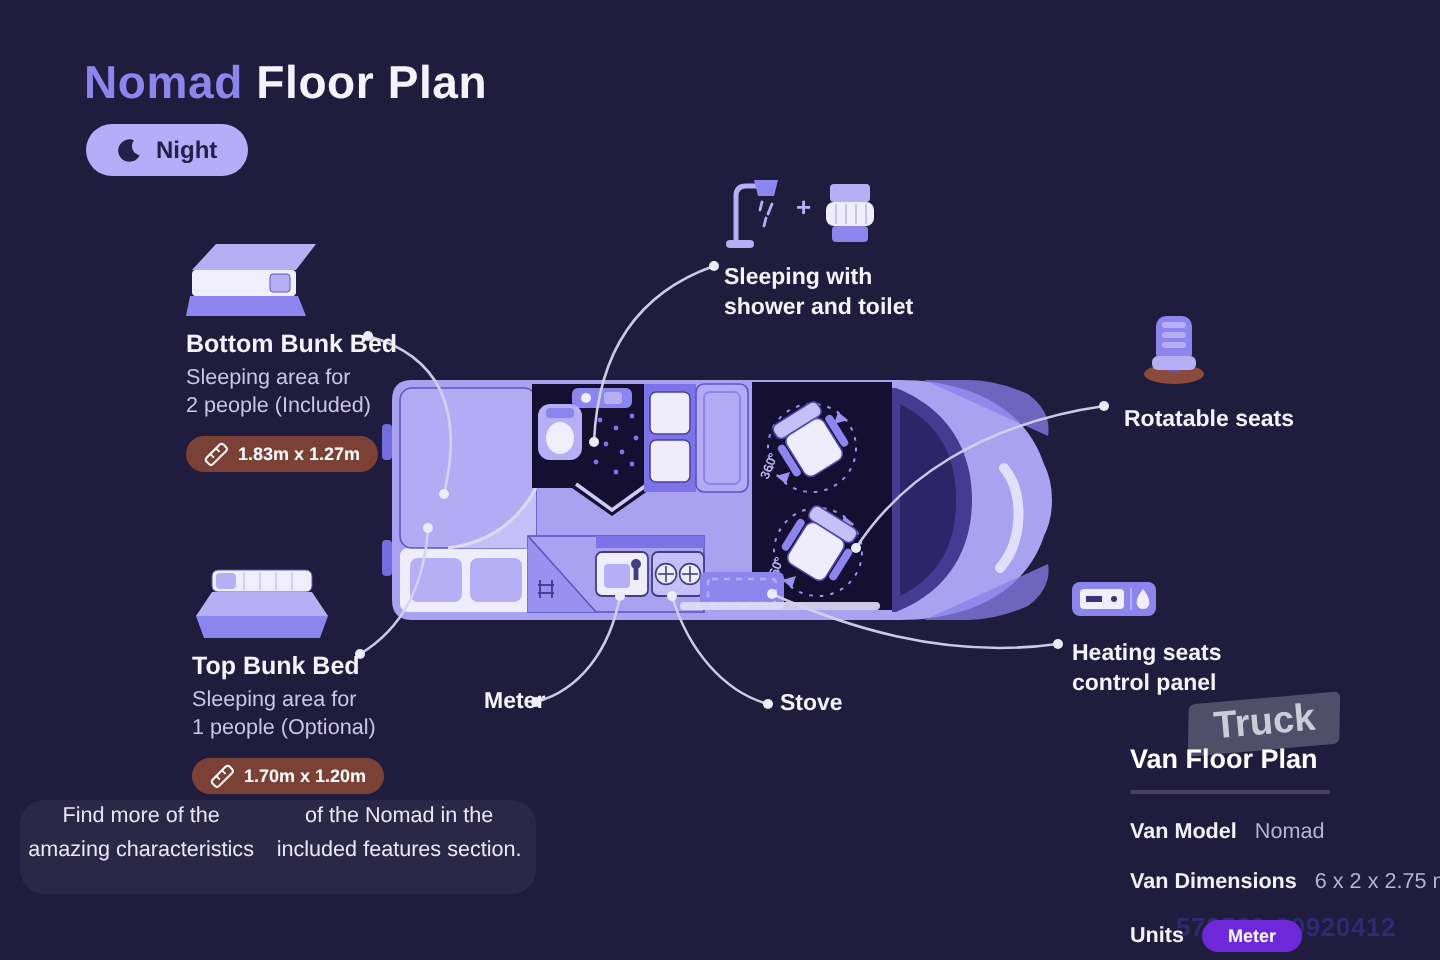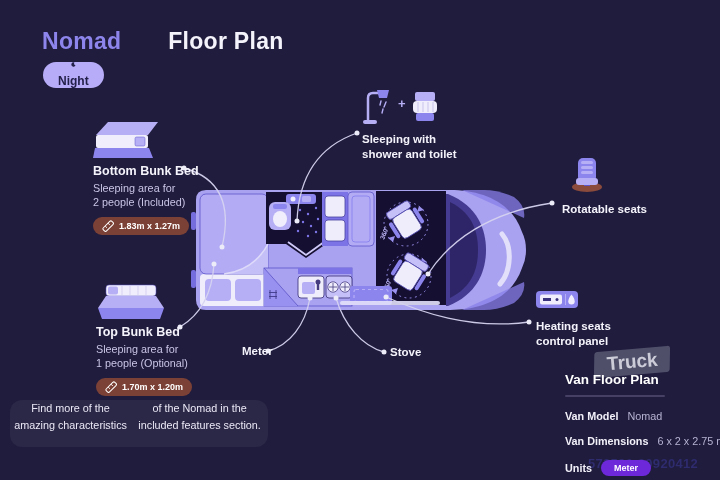--- a/index.html
+++ b/index.html
@@ -5,26 +5,26 @@
   * { margin:0; padding:0; box-sizing:border-box; }
   html,body { background:#14112a; }
   #stage {
     position:relative; width:720px; height:480px; overflow:hidden;
     background:#201c3d;
     font-family:"Liberation Sans", sans-serif;
   }
   
   .page-title { position:absolute; left:42px; top:28px; font-size:23px; font-weight:600; letter-spacing:.3px; }
   .page-title .accent { color:#8d85ec; }
-  .page-title .rest { color:#f4f3fb;margin-left:40px; }
+  .page-title .rest { color:#f4f3fb; }
   .night-badge {
     position:absolute; left:43px; top:62px; height:26px; padding:0 15px;
     display:inline-flex; align-items:center; gap:7px;
     background:#b7acf8; border-radius:14px;
-    font-size:12px; font-weight:700; color:#23204a; cursor:pointer;flex-direction:column;
+    font-size:12px; font-weight:700; color:#23204a; cursor:pointer;
   }
   
   .callout { position:absolute; z-index:4; }
   .callout-title { font-size:12.5px; font-weight:700; color:#f4f3fb; }
   .callout-desc { font-size:10.8px; color:#c9c5e6; line-height:1.33; margin-top:3px; }
   .dim-badge {
     display:inline-flex; align-items:center; gap:5px; margin-top:7px;
     background:#7c4136; color:#ffffff; font-size:9px; font-weight:700;
     padding:3px 9px; border-radius:10px; white-space:nowrap;
   }

